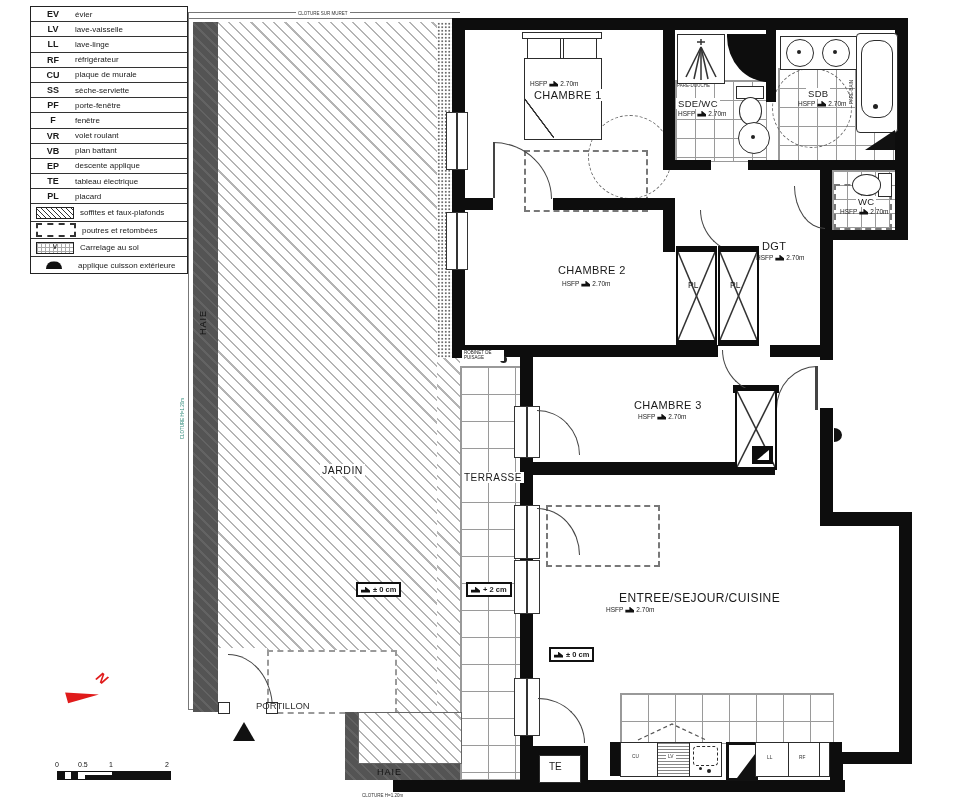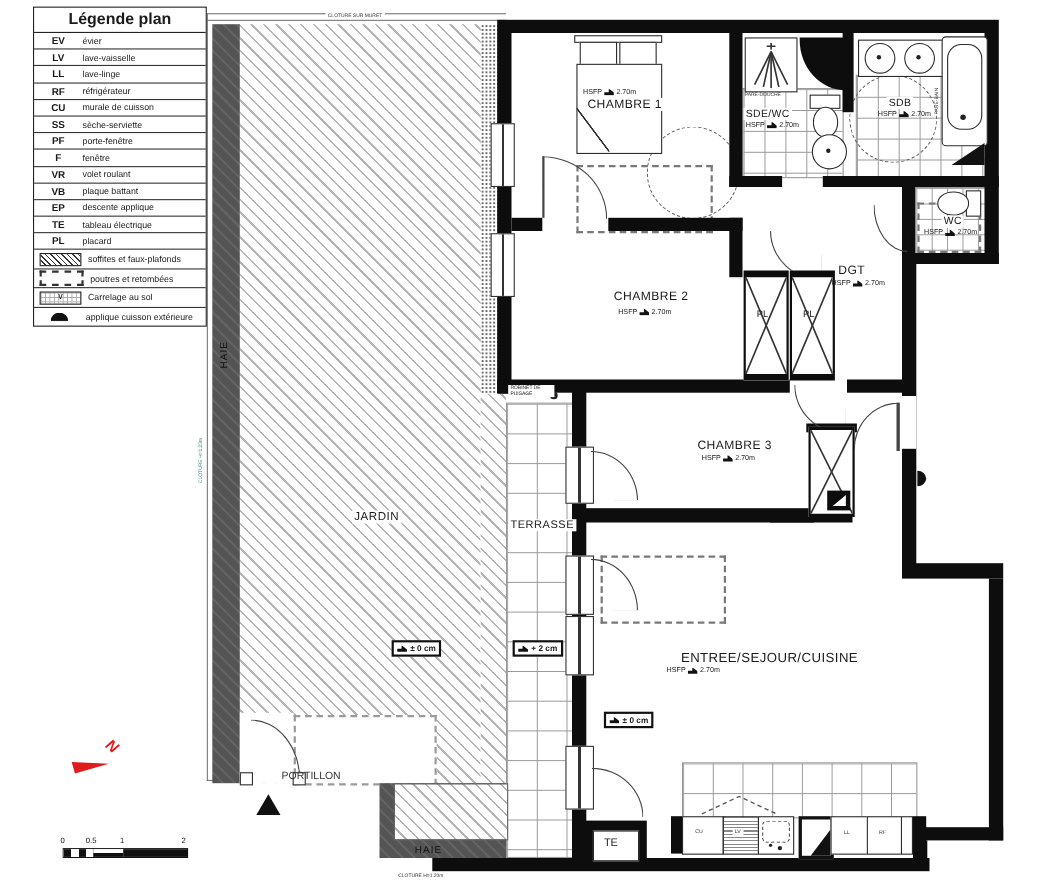--- a/index.html
+++ b/index.html
@@ -78,60 +78,59 @@
   #north-n{position:absolute;left:97px;top:670px;color:#e01b1b;font-weight:bold;font-style:italic;
            font-size:14px;transform:rotate(38deg);z-index:7;}
   .blk{position:absolute;background:#0d0d0d;z-index:4;}
 </style>
 </head>
 <body>
 
 <div id="stage">
 
   <div id="legend">
-    <div class="ttl">Légende plan</div>
     <div class="row">
         <span class="ab">EV</span>
         <span class="lb">évier</span>
       </div>
     <div class="row">
         <span class="ab">LV</span>
         <span class="lb">lave-vaisselle</span>
       </div>
     <div class="row">
         <span class="ab">LL</span>
         <span class="lb">lave-linge</span>
       </div>
     <div class="row">
         <span class="ab">RF</span>
         <span class="lb">réfrigérateur</span>
       </div>
     <div class="row">
         <span class="ab">CU</span>
-        <span class="lb">murale de cuisson</span>
+        <span class="lb">plaque de murale</span>
       </div>
     <div class="row">
         <span class="ab">SS</span>
         <span class="lb">sèche-serviette</span>
       </div>
     <div class="row">
         <span class="ab">PF</span>
         <span class="lb">porte-fenêtre</span>
       </div>
     <div class="row">
         <span class="ab">F</span>
         <span class="lb">fenêtre</span>
       </div>
     <div class="row">
         <span class="ab">VR</span>
         <span class="lb">volet roulant</span>
       </div>
     <div class="row">
         <span class="ab">VB</span>
-        <span class="lb">plaque battant</span>
+        <span class="lb">plan battant</span>
       </div>
     <div class="row">
         <span class="ab">EP</span>
         <span class="lb">descente applique</span>
       </div>
     <div class="row">
         <span class="ab">TE</span>
         <span class="lb">tableau électrique</span>
       </div>
     <div class="row">

